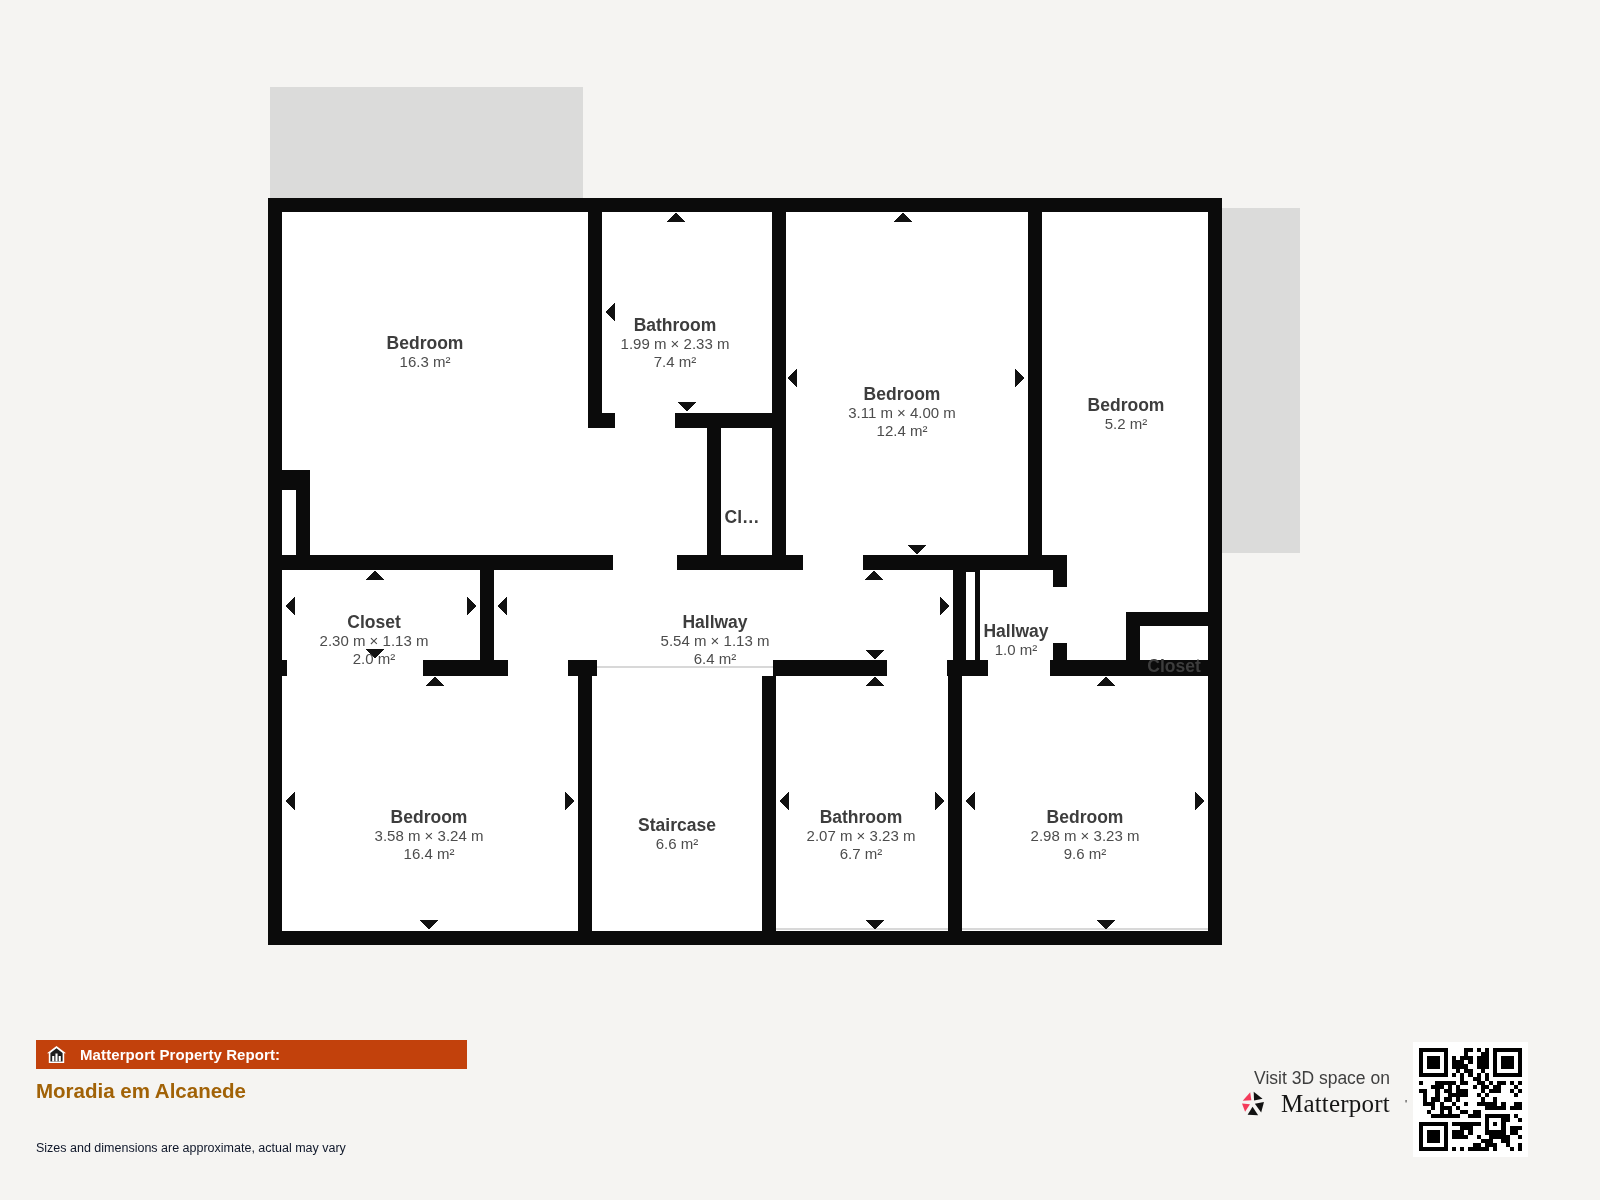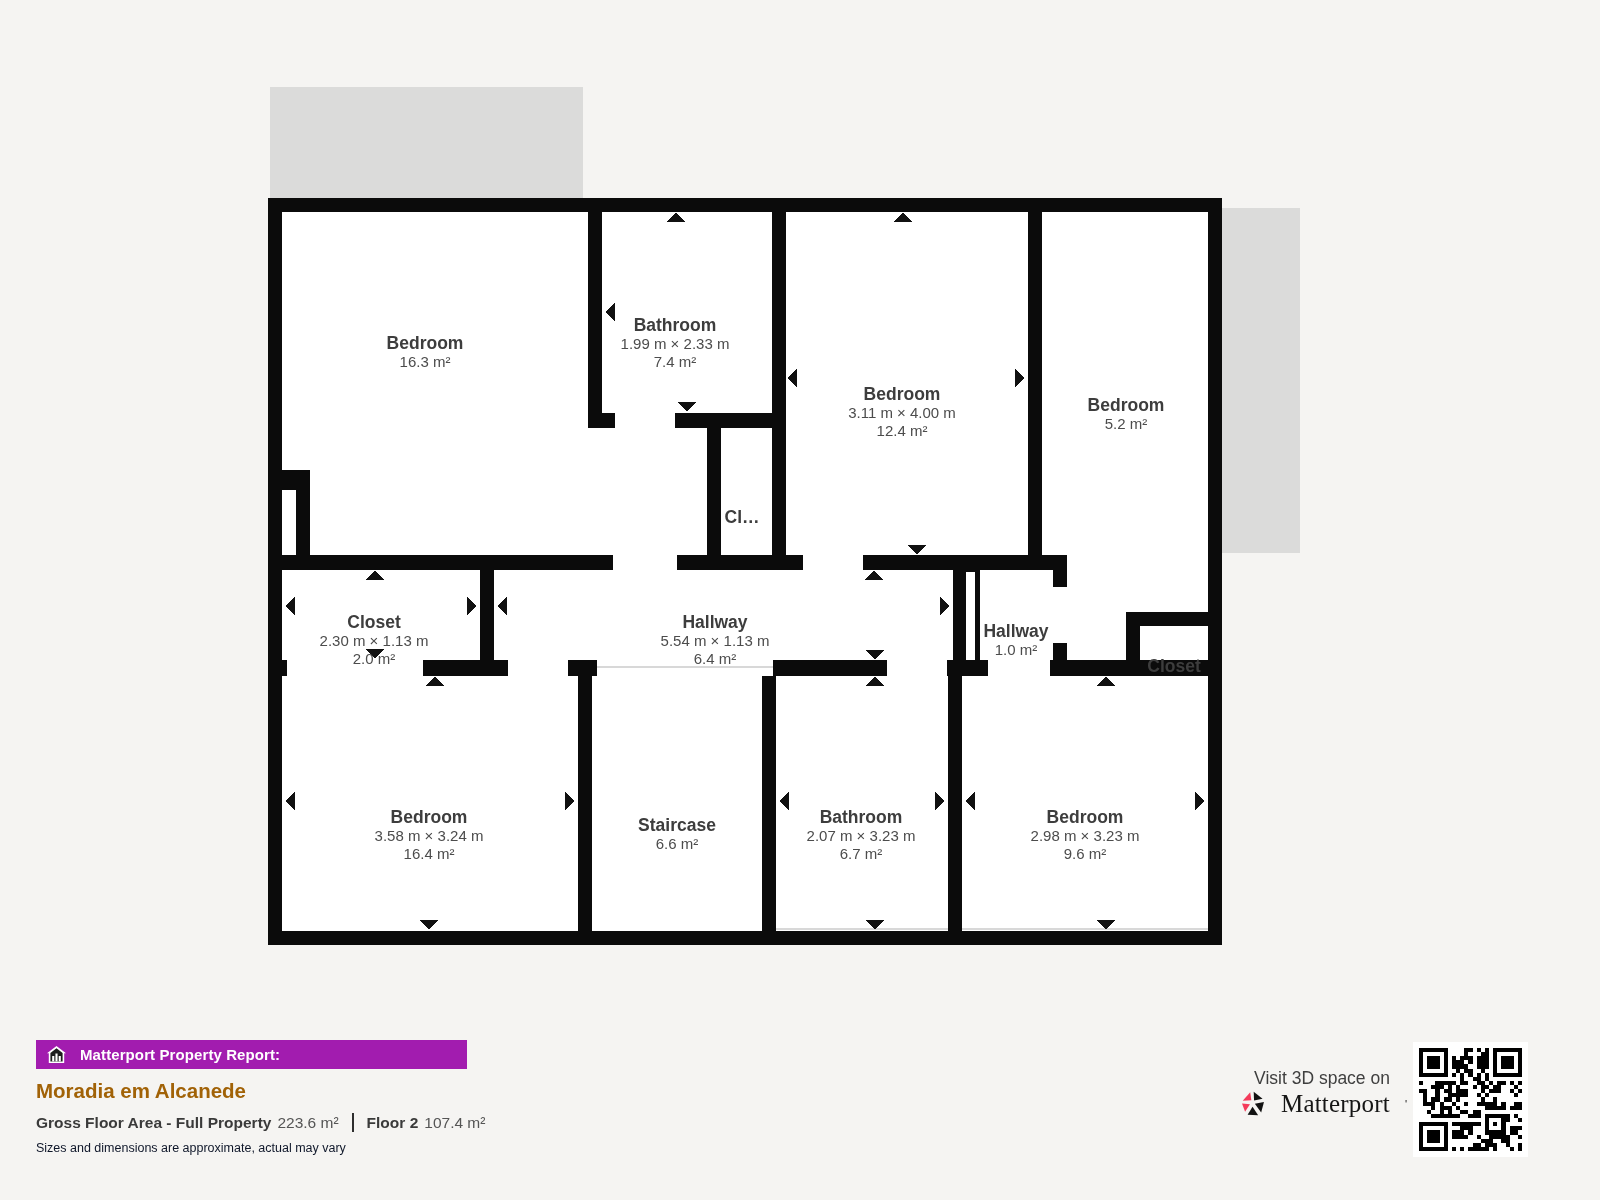--- a/index.html
+++ b/index.html
@@ -13,21 +13,21 @@
   svg.plan{position:absolute;left:0;top:0;}
   .room-label{
     position:absolute;transform:translate(-50%,-50%);
     text-align:center;white-space:nowrap;line-height:1.22;margin-top:35px;
   }
   .rname{font-size:17.5px;font-weight:bold;color:#3d3d3d;line-height:20px;}
   .rdim,.rarea{font-size:15px;color:#4c4c4c;line-height:18px;}
   
   .report-bar{
     position:absolute;left:36px;top:1040px;width:431px;height:29px;
-    background:#a21caf;color:#ffffff;display:flex;align-items:center;
+    background:#c2410c;color:#ffffff;display:flex;align-items:center;
   }
   .report-bar .bar-icon{margin-left:11px;display:flex;align-items:center;}
   .report-bar .bar-title{margin-left:14px;font-size:15px;font-weight:bold;letter-spacing:.1px;}
   .property-name{
     position:absolute;left:36px;top:1079px;font-size:20.5px;font-weight:bold;color:#a16207;
   }
   .stats-row{
     position:absolute;left:36px;top:1113px;font-size:15.5px;color:#555;
     display:flex;align-items:center;
   }
@@ -216,27 +216,20 @@
         <rect x="5.2" y="10" width="2.1" height="5.4" fill="#ffffff"></rect>
         <rect x="8.45" y="7.5" width="2.1" height="7.9" fill="#ffffff"></rect>
         <rect x="11.7" y="10" width="2.1" height="5.4" fill="#ffffff"></rect>
       </svg>
     </span>
     <span class="bar-title">Matterport Property Report:</span>
   </div>
 
   <div class="property-name">Moradia em Alcanede</div>
 
-  <div class="stats-row">
-    <span class="lbl">Gross Floor Area - Full Property</span>
-    <span class="val">223.6 m²</span>
-    <span class="stats-divider"></span>
-    <span class="lbl">Floor 2</span>
-    <span class="val">107.4 m²</span>
-  </div>
 
   <div class="disclaimer">Sizes and dimensions are approximate, actual may vary</div>
 
   <div class="visit-text">Visit 3D space on</div>
 
   <div class="brand-row">
     <span style="display:flex;">
       <svg width="28" height="28" viewBox="0 0 24 24">
         <polygon points="3.2,9.2 9.6,1.9 10.6,8.8" fill="#f43a5a"></polygon>
         <polygon points="12.6,1.6 20.2,7.4 12.9,8.9" fill="#121212"></polygon>

